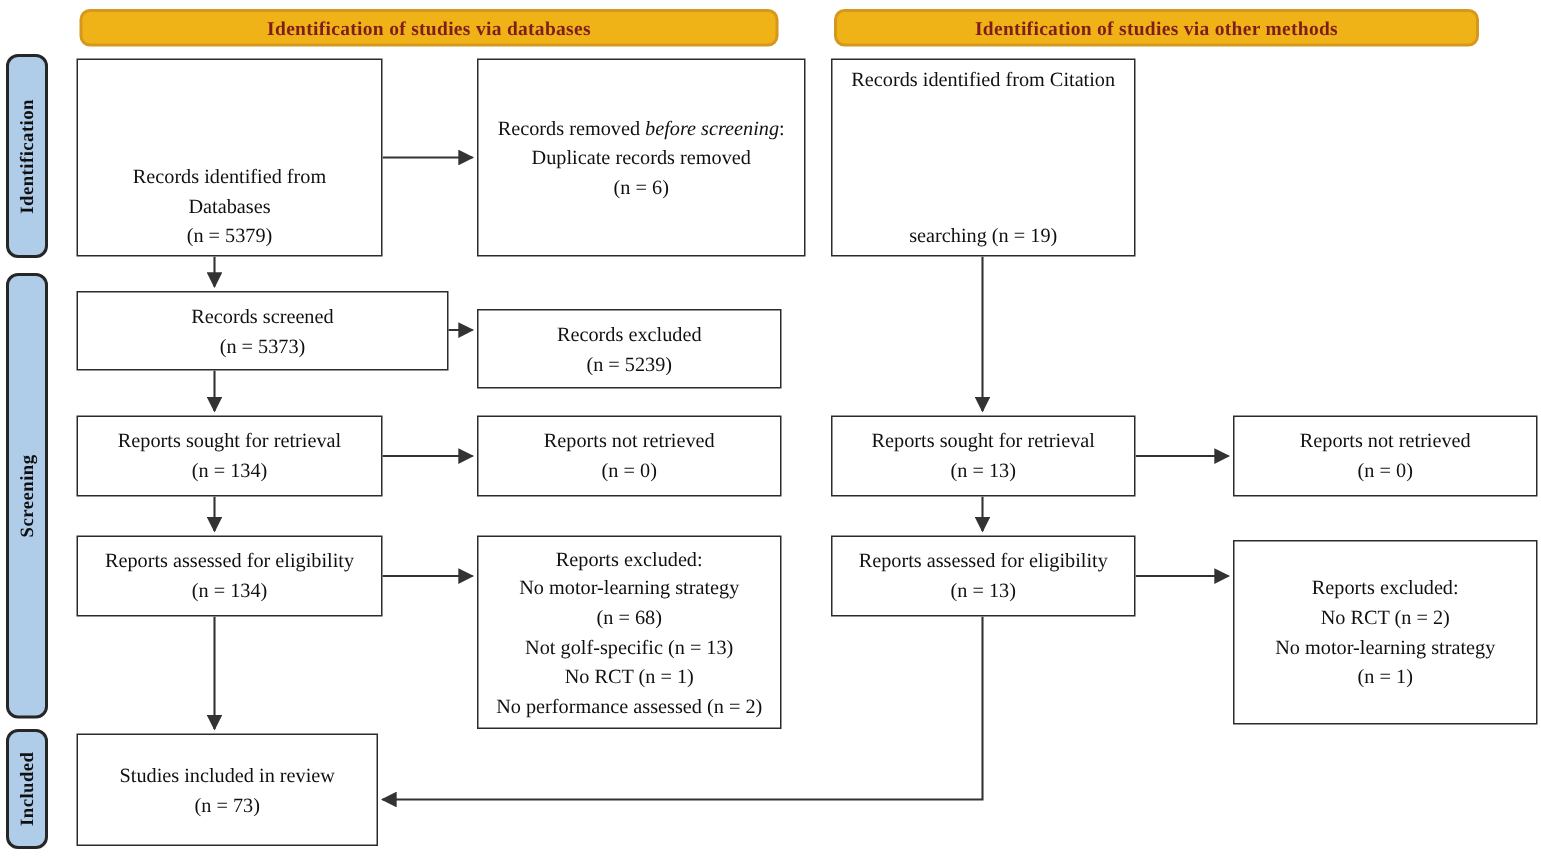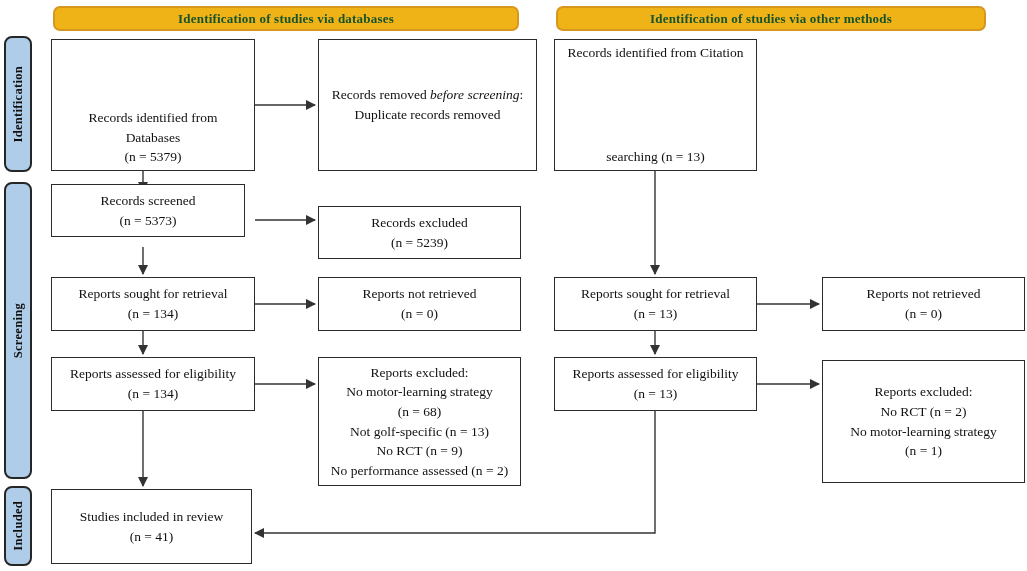--- a/index.html
+++ b/index.html
@@ -4,21 +4,21 @@
 <style>
   * { margin:0; padding:0; box-sizing:border-box; }
   html,body { background:#ffffff; }
   body { font-family:"Liberation Serif", serif; }
   .canvas {
     position:relative; width:1027px; height:571px; background:#ffffff; overflow:hidden;
   }
   .hdr {
     position:absolute; height:25px; background:#F0B317; border:2px solid #D6971E;
     border-radius:7px; display:flex; align-items:center; justify-content:center;
-    font-weight:bold; font-size:13px; color:#14532d; letter-spacing:0.2px;
+    font-weight:bold; font-size:13px; color:#7f1d1d; letter-spacing:0.2px;
   }
   .stage {
     position:absolute; width:28px; background:#AFCCE9; border:2px solid #262626;
     border-radius:8px; display:flex; align-items:center; justify-content:center;
   }
   .stage .vtxt {
     writing-mode:vertical-rl; transform:rotate(180deg);
     font-weight:bold; font-size:12.5px; color:#101010; letter-spacing:0.3px; white-space:nowrap;
   }
   .box {
@@ -71,23 +71,24 @@
   </div>
 
   <div class="box" style="left:51px; top:39px; width:204px; height:132px;justify-content:flex-end;">
     <div class="line">Records identified from Databases</div>
     <div class="line">(n = 5379)</div>
   </div>
 
   <div class="box" style="left:318px; top:39px; width:219px; height:132px;">
     <div class="line"><span>Records removed </span><i>before screening</i><span>:</span></div>
     <div class="line">Duplicate records removed</div>
+    <div class="line">(n = 6)</div>
   </div>
 
-  <div class="box" style="left:51px; top:184px; width:194px; height:53px;">
+  <div class="box" style="left:51px; top:194px; width:248px; height:53px;">
     <div class="line">Records screened</div>
     <div class="line">(n = 5373)</div>
   </div>
 
   <div class="box" style="left:318px; top:194px; width:203px; height:53px;margin-top:12px;">
     <div class="line">Records excluded</div>
     <div class="line">(n = 5239)</div>
   </div>
 
   <div class="box" style="left:51px; top:277px; width:204px; height:54px;">
@@ -103,32 +104,32 @@
   <div class="box" style="left:51px; top:357px; width:204px; height:54px;">
     <div class="line">Reports assessed for eligibility</div>
     <div class="line">(n = 134)</div>
   </div>
 
   <div class="box" style="left:318px; top:357px; width:203px; height:129px;">
     <div class="line">Reports excluded:</div>
     <div class="line">No motor-learning strategy</div>
     <div class="line">(n = 68)</div>
     <div class="line">Not golf-specific (n = 13)</div>
-    <div class="line">No RCT (n = 9)</div>
+    <div class="line">No RCT (n = 1)</div>
     <div class="line">No performance assessed (n = 2)</div>
   </div>
 
   <div class="box" style="left:51px; top:489px; width:201px; height:75px;">
     <div class="line">Studies included in review</div>
-    <div class="line">(n = 41)</div>
+    <div class="line">(n = 73)</div>
   </div>
 
   <div class="box" style="left:554px; top:39px; width:203px; height:132px;justify-content:space-between;">
     <div class="line">Records identified from Citation</div>
-    <div class="line">searching (n = 13)</div>
+    <div class="line">searching (n = 19)</div>
   </div>
 
   <div class="box" style="left:554px; top:277px; width:203px; height:54px;">
     <div class="line">Reports sought for retrieval</div>
     <div class="line">(n = 13)</div>
   </div>
 
   <div class="box" style="left:822px; top:277px; width:203px; height:54px;">
     <div class="line">Reports not retrieved</div>
     <div class="line">(n = 0)</div>

